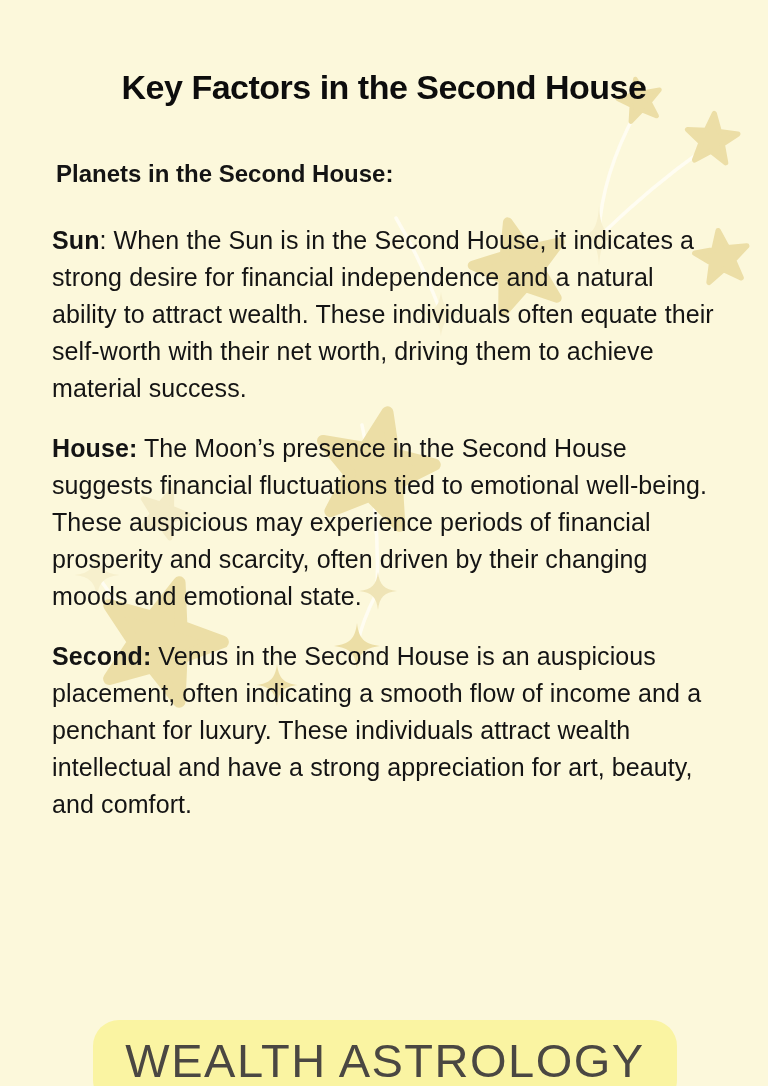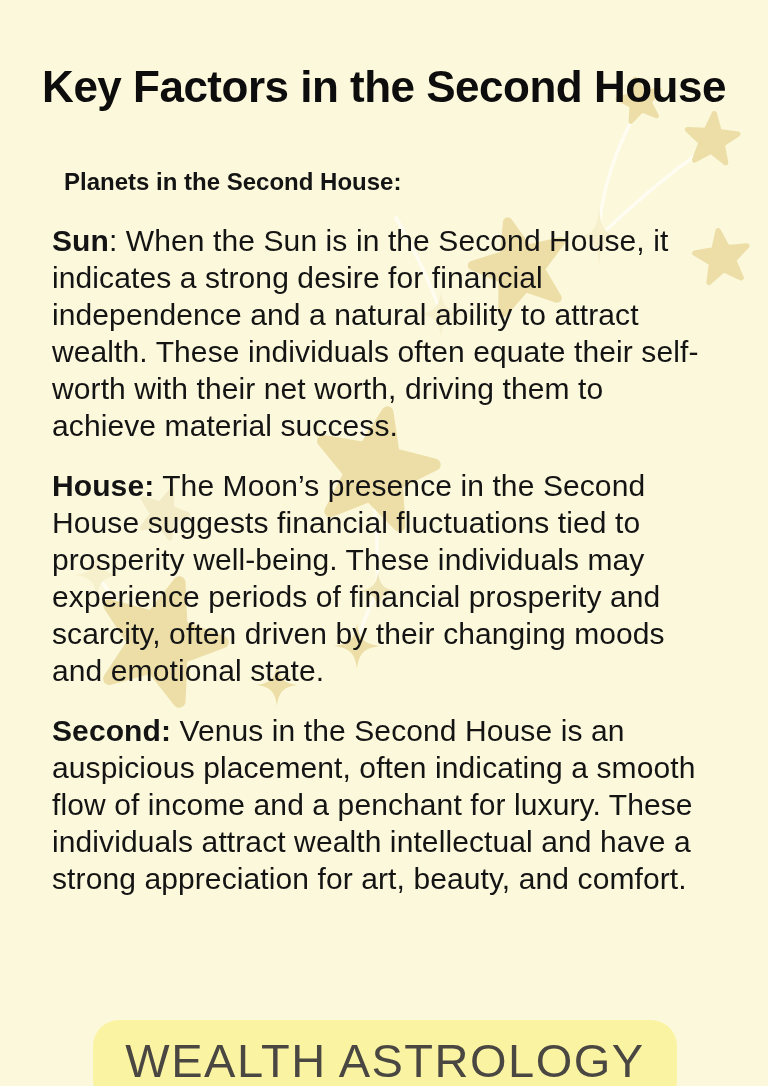--- a/index.html
+++ b/index.html
@@ -16,42 +16,42 @@
     position:absolute; inset:0;
     width:768px; height:1086px;
     pointer-events:none;
   }
   .content { position:relative; z-index:1; }
   .title {
     position:absolute;
     top:62px; left:0; width:768px;
     margin:0;
     text-align:center;
-    font-size:44px;
+    font-size:34px;
     font-weight:700;
     letter-spacing:-0.5px;
     line-height:50px;
     color:#0d0d0d;
   }
   .subheading {
     position:absolute;
     top:155px; left:52px;
-    margin:12px;
+    margin:4px;
     font-size:24px;
     font-weight:700;
     line-height:30px;
   }
   .body {
     position:absolute;
     top:222px; left:52px;
     width:662px;
   }
   .body p {
     margin:0 0 23px 0;
-    font-size:30px;
+    font-size:25px;
     line-height:37px;
     letter-spacing:0.1px;
   }
   .body p b { font-weight:700; }
   .banner {
     position:absolute;
     left:93px; top:1020px;
     width:584px; height:86px;
     background:#FAF4A2;
     border-radius:26px;
@@ -108,21 +108,21 @@
     </g>
   </svg>
 
   <div class="content">
     <h1 class="title">Key Factors in the Second House</h1>
 
     <h2 class="subheading">Planets in the Second House:</h2>
 
     <div class="body">
       <p><b>Sun</b><span>: When the Sun is in the Second House, it indicates a strong desire for financial independence and a natural ability to attract wealth. These individuals often equate their self-worth with their net worth, driving them to achieve material success.</span></p>
-      <p><b>House:</b><span> The Moon’s presence in the Second House suggests financial fluctuations tied to prosperity well-being. These individuals may experience periods of financial prosperity and scarcity, often driven by their changing moods and emotional state.</span></p>
+      <p><b>House:</b><span> The Moon’s presence in the Second House suggests financial fluctuations tied to emotional well-being. These auspicious may experience periods of financial prosperity and scarcity, often driven by their changing moods and emotional state.</span></p>
       <p><b>Second:</b><span> Venus in the Second House is an auspicious placement, often indicating a smooth flow of income and a penchant for luxury. These individuals attract wealth intellectual and have a strong appreciation for art, beauty, and comfort.</span></p>
     </div>
 
     <div class="banner">
       <span class="banner-label">WEALTH ASTROLOGY</span>
     </div>
   </div>
 
 </div>
 

